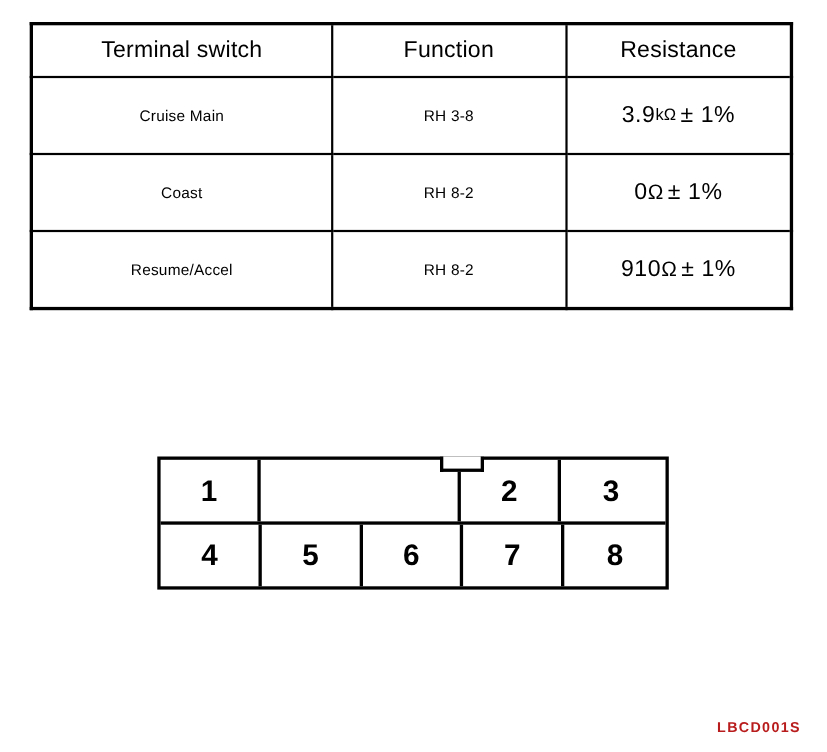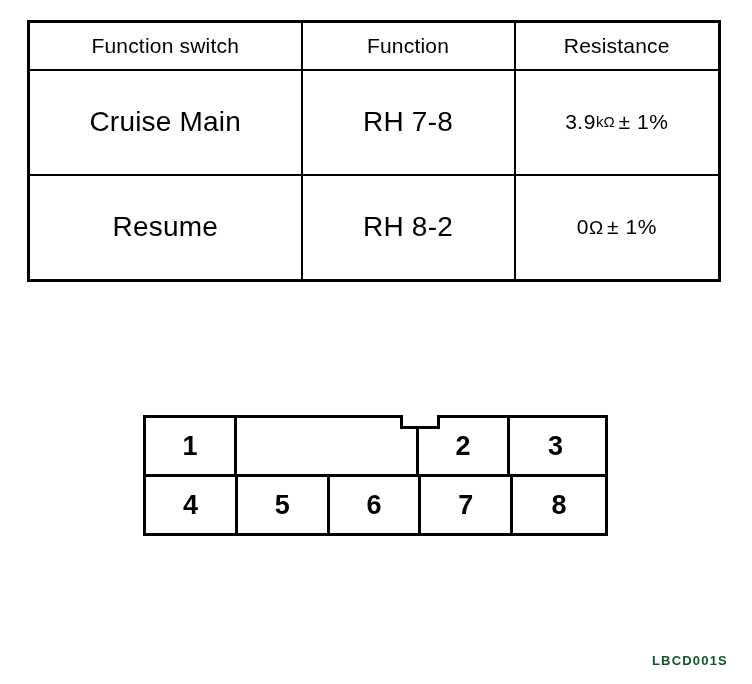--- a/index.html
+++ b/index.html
@@ -42,21 +42,21 @@
     font-weight: normal;
     color: #000;
   }
   #spec-table thead th {
     height: 46px;
     font-size: 21px;
     letter-spacing: 0.2px;
   }
   #spec-table tbody td {
     height: 54px;
-    font-size: 28px;
+    font-size: 14px;
     letter-spacing: 0.2px;
   }
   #spec-table tbody td.res-cell {
     font-size: 21px;
     letter-spacing: 0.5px;
   }
   .res-val { white-space: nowrap; }
   .res-unit-small {
     font-size: 15px;
     vertical-align: 2px;
@@ -122,49 +122,54 @@
 
   
   #figure-id {
     position: absolute;
     right: 24px;
     bottom: 16px;
     font-size: 13px;
     font-weight: bold;
     letter-spacing: 1.2px;
     font-family: "Liberation Sans", sans-serif;
-    color: #14532d;
+    color: #b91c1c;
   }
 </style>
 </head>
 <body>
 
 <table id="spec-table">
   <colgroup>
     <col class="c-func">
     <col class="c-term">
     <col class="c-res">
   </colgroup>
   <thead>
     <tr>
-      <th>Function switch</th>
+      <th>Terminal switch</th>
       <th>Function</th>
       <th>Resistance</th>
     </tr>
   </thead>
   <tbody>
     <tr>
       <td>Cruise Main</td>
-      <td>RH 7-8</td>
+      <td>RH 3-8</td>
       <td class="res-cell"><span class="res-val"><span>3.9</span><span class="res-unit-small">kΩ</span><span class="res-tol">± 1%</span></span></td>
     </tr>
     <tr>
-      <td>Resume</td>
+      <td>Coast</td>
       <td>RH 8-2</td>
       <td class="res-cell"><span class="res-val"><span>0</span><span class="res-unit">Ω</span><span class="res-tol">± 1%</span></span></td>
+    </tr>
+    <tr>
+      <td>Resume/Accel</td>
+      <td>RH 8-2</td>
+      <td class="res-cell"><span class="res-val"><span>910</span><span class="res-unit">Ω</span><span class="res-tol">± 1%</span></span></td>
     </tr>
   </tbody>
 </table>
 
 <div id="connector">
   <div class="conn-row top">
     <div class="conn-cell w-small">1</div>
     <div class="conn-cell w-wide">
       <span id="tab-notch"></span>
     </div>

